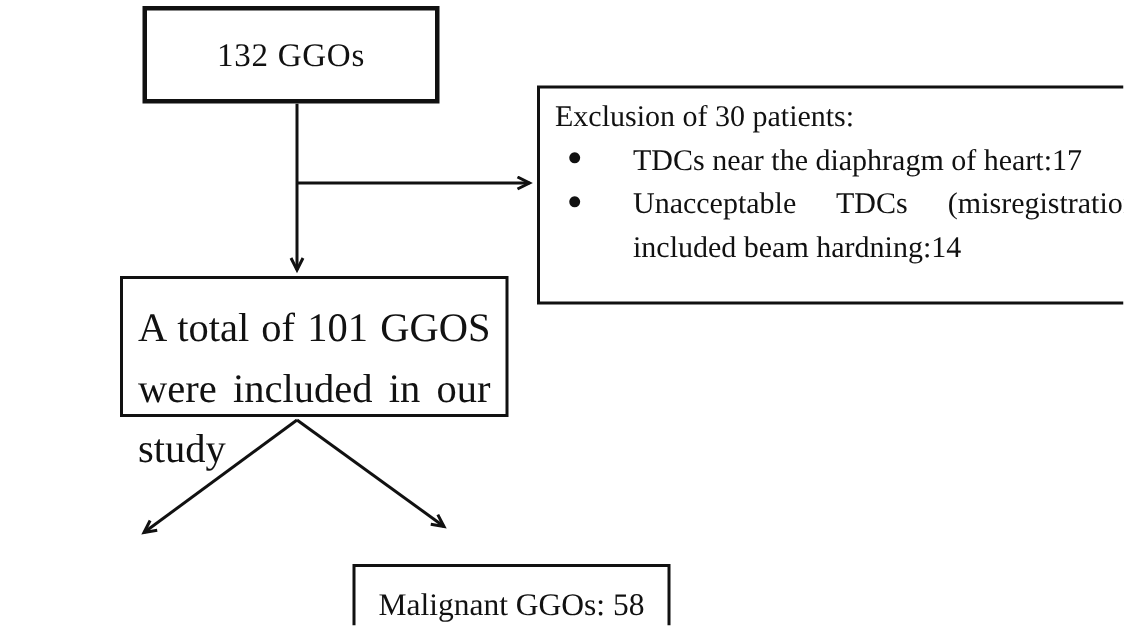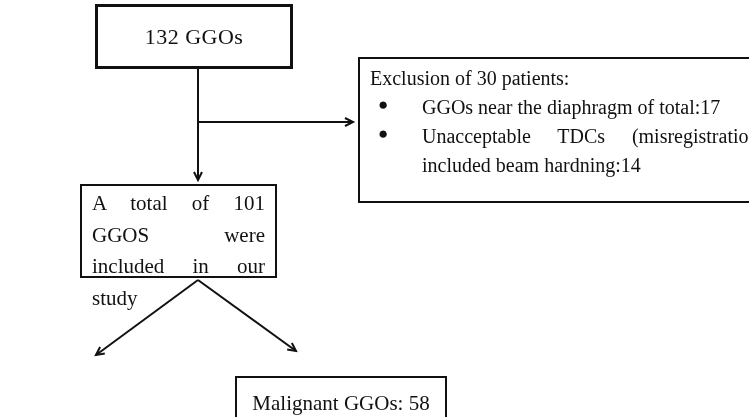--- a/index.html
+++ b/index.html
@@ -56,23 +56,23 @@
     padding-left: 52px;
     text-align: justify;
   }
   .node-exclusion li .bullet {
     position: absolute;
     left: 8px;
     top: 0;
     font-size: 17px;
   }
   .node-included {
-    left: 80px; top: 184px; width: 197px; height: 94px;
-    padding: 2px 10px;
-    font-size: 21px;
+    left: 80px; top: 184px; width: 259px; height: 94px;
+    padding: 12px 10px;
+    font-size: 27px;
     line-height: 1.5;
     text-align: justify;
   }
   .node-benign {
     left: 3px; top: 361px; width: 179px; height: 52px;
     display: flex; align-items: center; justify-content: center;
     font-size: 21px;
   }
   .node-malignant {
     left: 235px; top: 376px; width: 212px; height: 54px;
@@ -101,21 +101,21 @@
 
   <div class="node node-total">
     <span>132 GGOs</span>
   </div>
 
   <div class="node node-exclusion">
     <div class="exclusion-title">Exclusion of 30 patients:</div>
     <ul>
       <li>
         <span class="bullet">●</span>
-        <span>GGOs near the diaphragm of total:17</span>
+        <span>TDCs near the diaphragm of heart:17</span>
       </li>
       <li>
         <span class="bullet">●</span>
         <span>Unacceptable TDCs (misregistration or included beam hardning:14</span>
       </li>
     </ul>
   </div>
 
   <div class="node node-included">
     <span>A total of 101 GGOS were included in our study</span>

